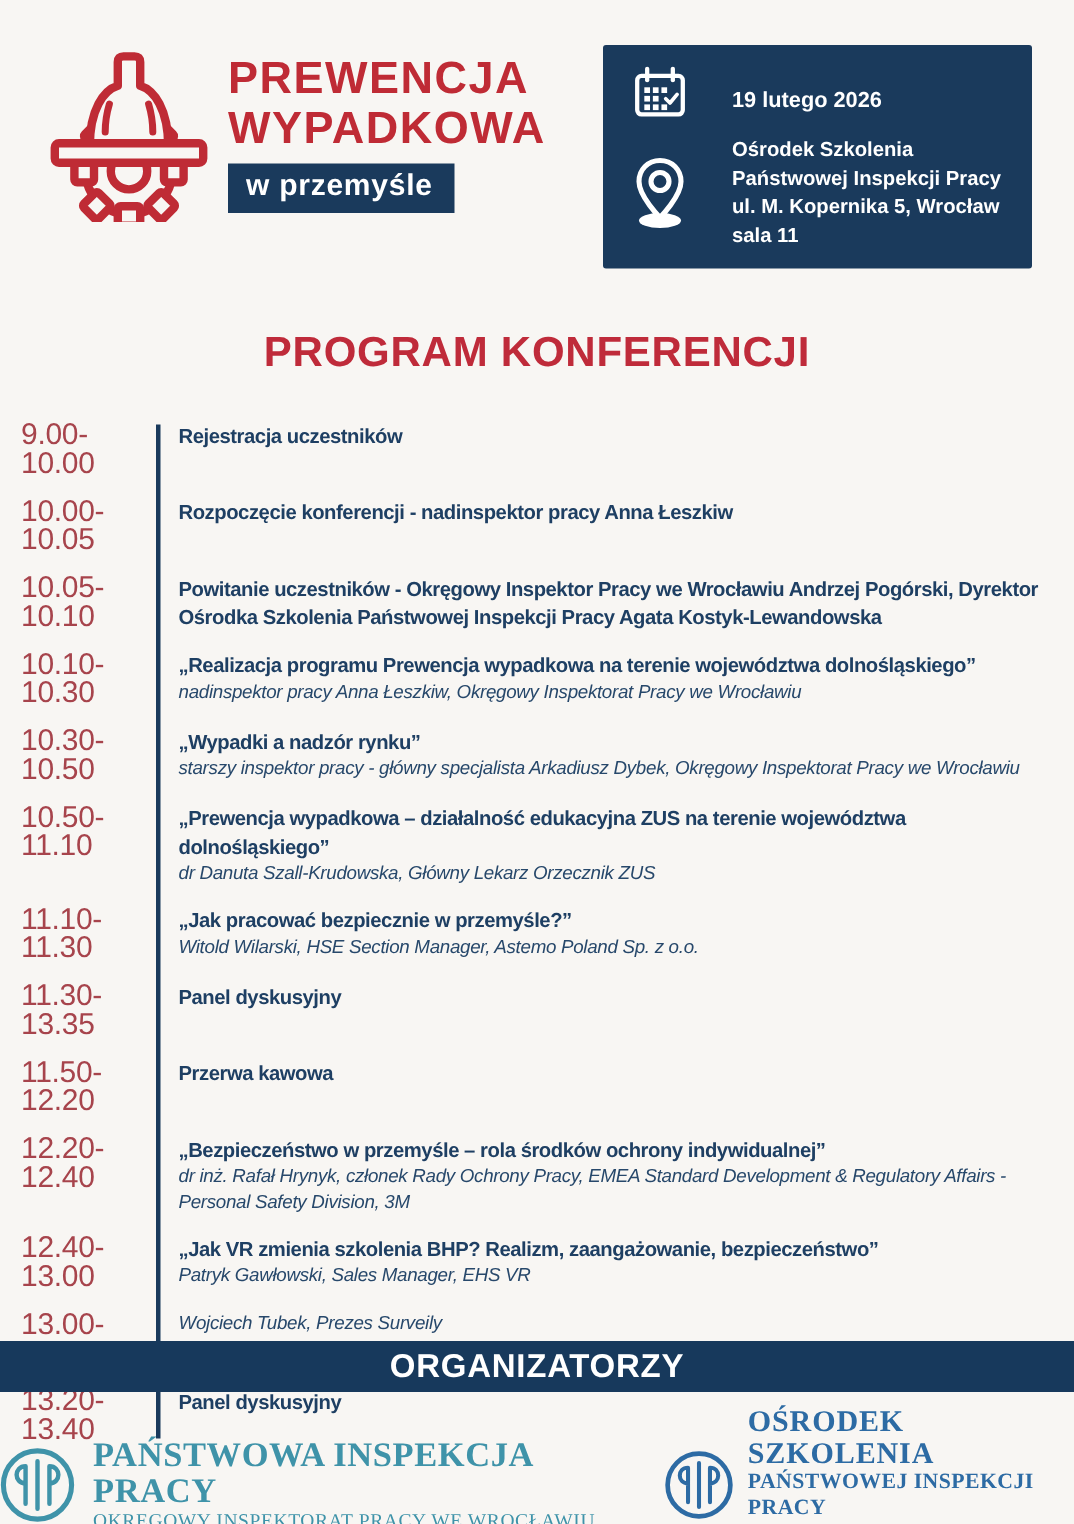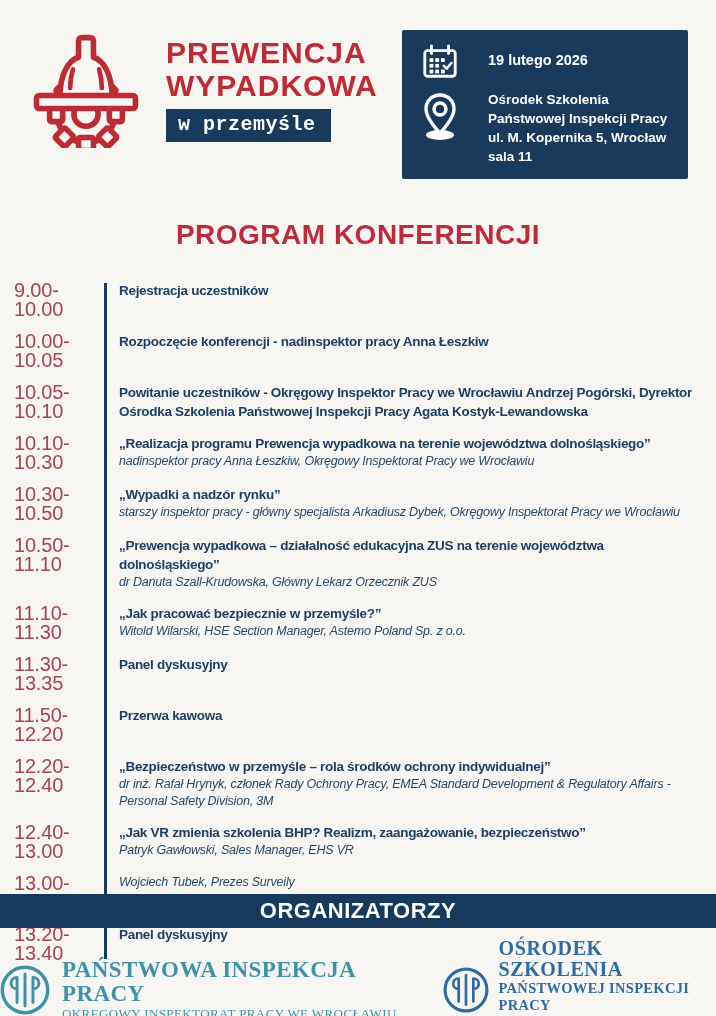--- a/index.html
+++ b/index.html
@@ -7,31 +7,31 @@
   .page {
     width:716px; height:1016px; margin:0 auto; position:relative; overflow:hidden;
     background:#f8f6f3;
     font-family:"Liberation Sans","DejaVu Sans",sans-serif;
     color:#1e3f63;
   }
   
   .header { display:flex; justify-content:space-between; align-items:flex-start; padding:28px 28px 0 30px; }
   .brand { display:flex; align-items:flex-start; }
   .brand-icon { width:112px; height:120px; flex:0 0 auto; }
-  .brand-text { margin-left:24px; padding-top:8px; }
+  .brand-text { margin-left:10px; padding-top:8px; }
   .brand-line { color:#bf2b35; font-size:30px; font-weight:800; letter-spacing:1px; line-height:33px; }
   .brand-badge {
     display:inline-block; margin-top:7px; background:#1a3a5c; color:#ffffff;
-    font-size:20px; font-weight:600; padding:4px 15px 6px 12px; letter-spacing:0.5px;font-family:Liberation Mono, monospace;
+    font-size:20px; font-weight:600; padding:4px 15px 6px 12px; letter-spacing:0.5px;
   }
   .info-box {
     width:286px; min-height:122px; background:#1a3a5c; color:#ffffff;
     border-radius:2px; padding:13px 14px 12px 16px; margin-top:2px;
   }
-  .info-row { display:flex; align-items:flex-start; }
+  .info-row { display:flex; align-items:center; }
   .info-row + .info-row { margin-top:10px; }
   .info-icn { width:44px; flex:0 0 44px; display:flex; justify-content:center; }
   .info-text { margin-left:26px; font-size:13.5px; font-weight:700; line-height:1.4; }
   .info-date { margin-left:26px; font-size:14.5px; font-weight:700; padding-top:9px; }
   
   .page-title {
     margin-top:40px; text-align:center; color:#bf2b3a;
     font-size:28px; font-weight:800; letter-spacing:0.5px;
   }
   

